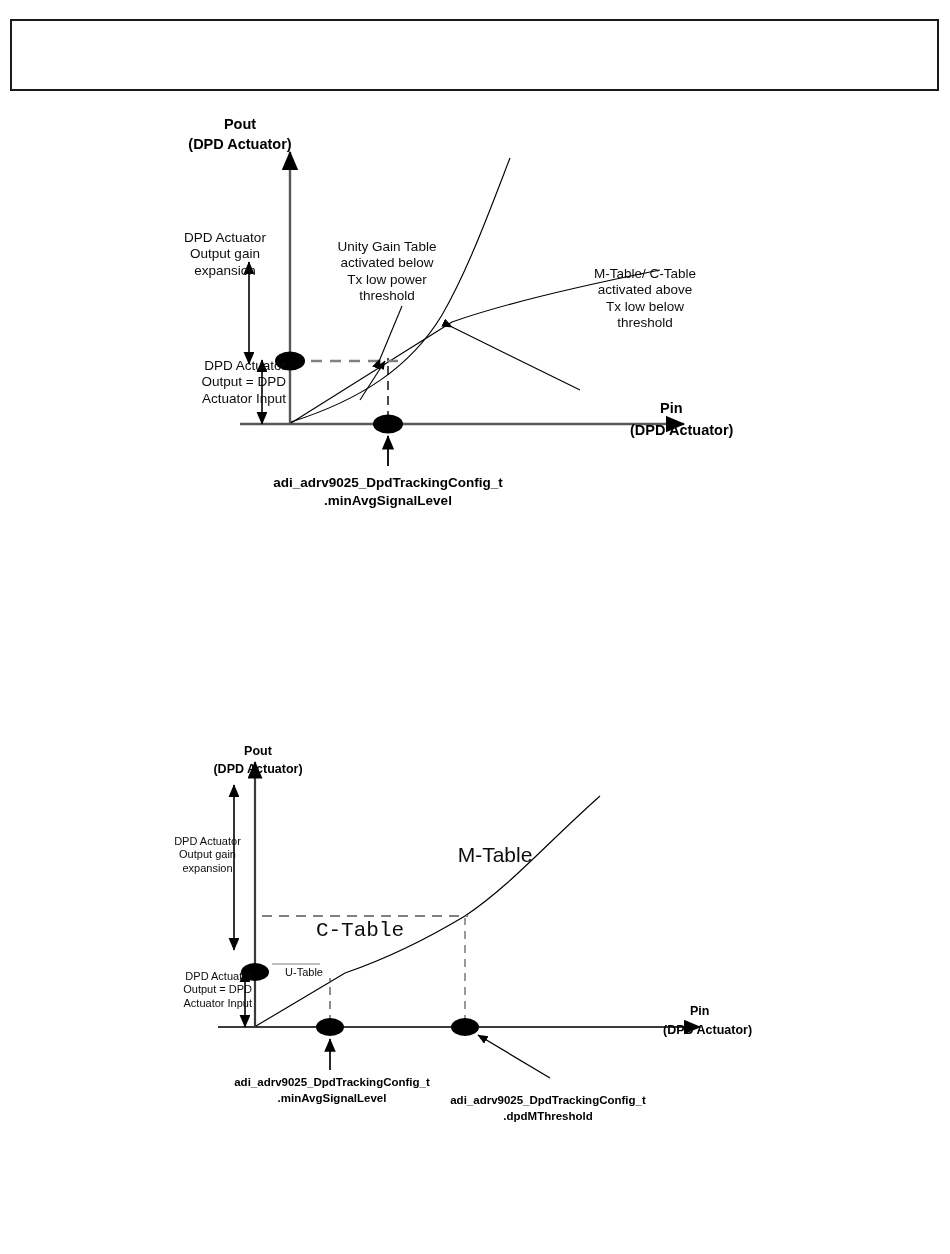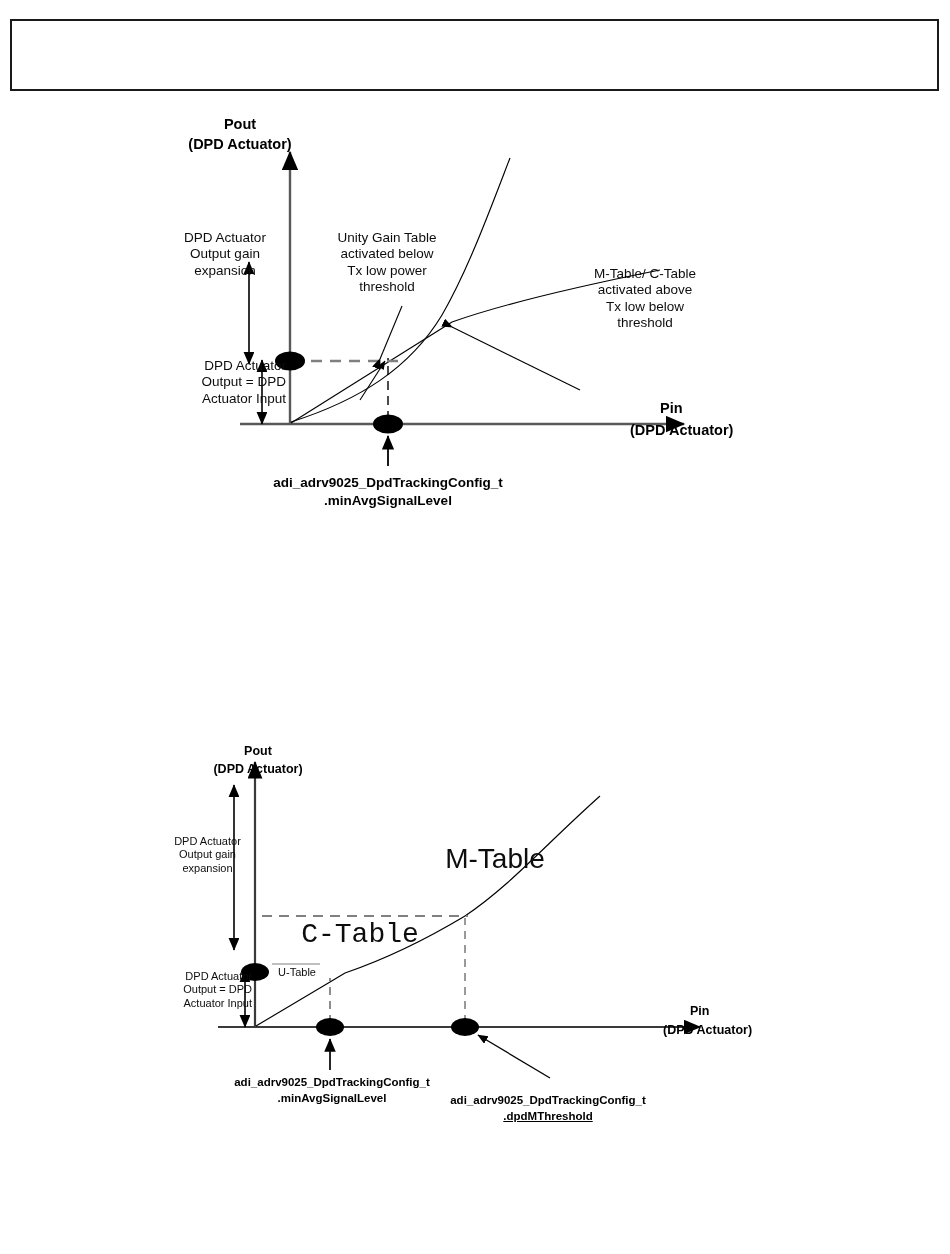--- a/index.html
+++ b/index.html
@@ -83,21 +83,21 @@
     font-size: 11px;
     text-align: center;
     color: #0d0d0d;
   }
   .f2-caption {
     font-weight: bold;
     font-size: 11.5px;
     text-align: center;
   }
   .f2-table-label {
-    font-size: 28px;
+    font-size: 21px;
     text-align: center;
     color: #0d0d0d;
   }
   .f2-utable-label {
     font-size: 11px;
     text-align: center;
     color: #0d0d0d;
   }
 </style>
 </head>
@@ -154,21 +154,21 @@
     <div class="lbl f1-axis-title" style="left:160px; top:16px; width:160px;">Pout</div>
     <div class="lbl f1-axis-title" style="left:150px; top:36px; width:180px;">(DPD Actuator)</div>
 
     <div class="lbl f1-axis-title" style="left:660px; top:300px; width:120px; text-align:left;">Pin</div>
     <div class="lbl f1-axis-title" style="left:630px; top:322px; width:180px; text-align:left;">(DPD Actuator)</div>
 
     <div class="lbl f1-note" style="left:160px; top:130px; width:130px;">DPD Actuator
 Output gain
 expansion</div>
 
-    <div class="lbl f1-note" style="left:320px; top:130px; width:134px;">Unity Gain Table
+    <div class="lbl f1-note" style="left:320px; top:139px; width:134px;">Unity Gain Table
 activated below
 Tx low power
 threshold</div>
 
     <div class="lbl f1-note" style="left:570px; top:166px; width:150px;">M-Table/ C-Table
 activated above
 Tx low below
 threshold</div>
 
     <div class="lbl f1-note" style="left:162px; top:258px; width:124px; text-align:right;">DPD Actuator
@@ -234,22 +234,22 @@
 expansion</div>
 
     <div class="lbl f2-note" style="left:146px; top:240px; width:106px; text-align:right;">DPD Actuator
 Output = DPD
 Actuator Input</div>
 
     <div class="lbl f2-table-label" style="left:430px; top:112px; width:130px;">M-Table</div>
 
     <div class="lbl f2-table-label" style="left:300px; top:188px; width:120px;font-family:Liberation Mono, monospace;">C-Table</div>
 
-    <div class="lbl f2-utable-label" style="left:268px; top:236px; width:58px;">U-Table</div>
+    <div class="lbl f2-utable-label" style="left:268px; top:236px; width:58px;padding-left:7px;">U-Table</div>
 
     <div class="lbl f2-caption" style="left:212px; top:345px; width:240px;">adi_adrv9025_DpdTrackingConfig_t</div>
     <div class="lbl f2-caption" style="left:212px; top:361px; width:240px;">.minAvgSignalLevel</div>
 
     <div class="lbl f2-caption" style="left:428px; top:363px; width:240px;">adi_adrv9025_DpdTrackingConfig_t</div>
-    <div class="lbl f2-caption" style="left:428px; top:379px; width:240px;text-decoration:underline;">.dpdMThreshold</div>
+    <div class="lbl f2-caption" style="left:428px; top:379px; width:240px;">.dpdMThreshold</div>
   </div>
 
 </div>
 
 </body></html>

